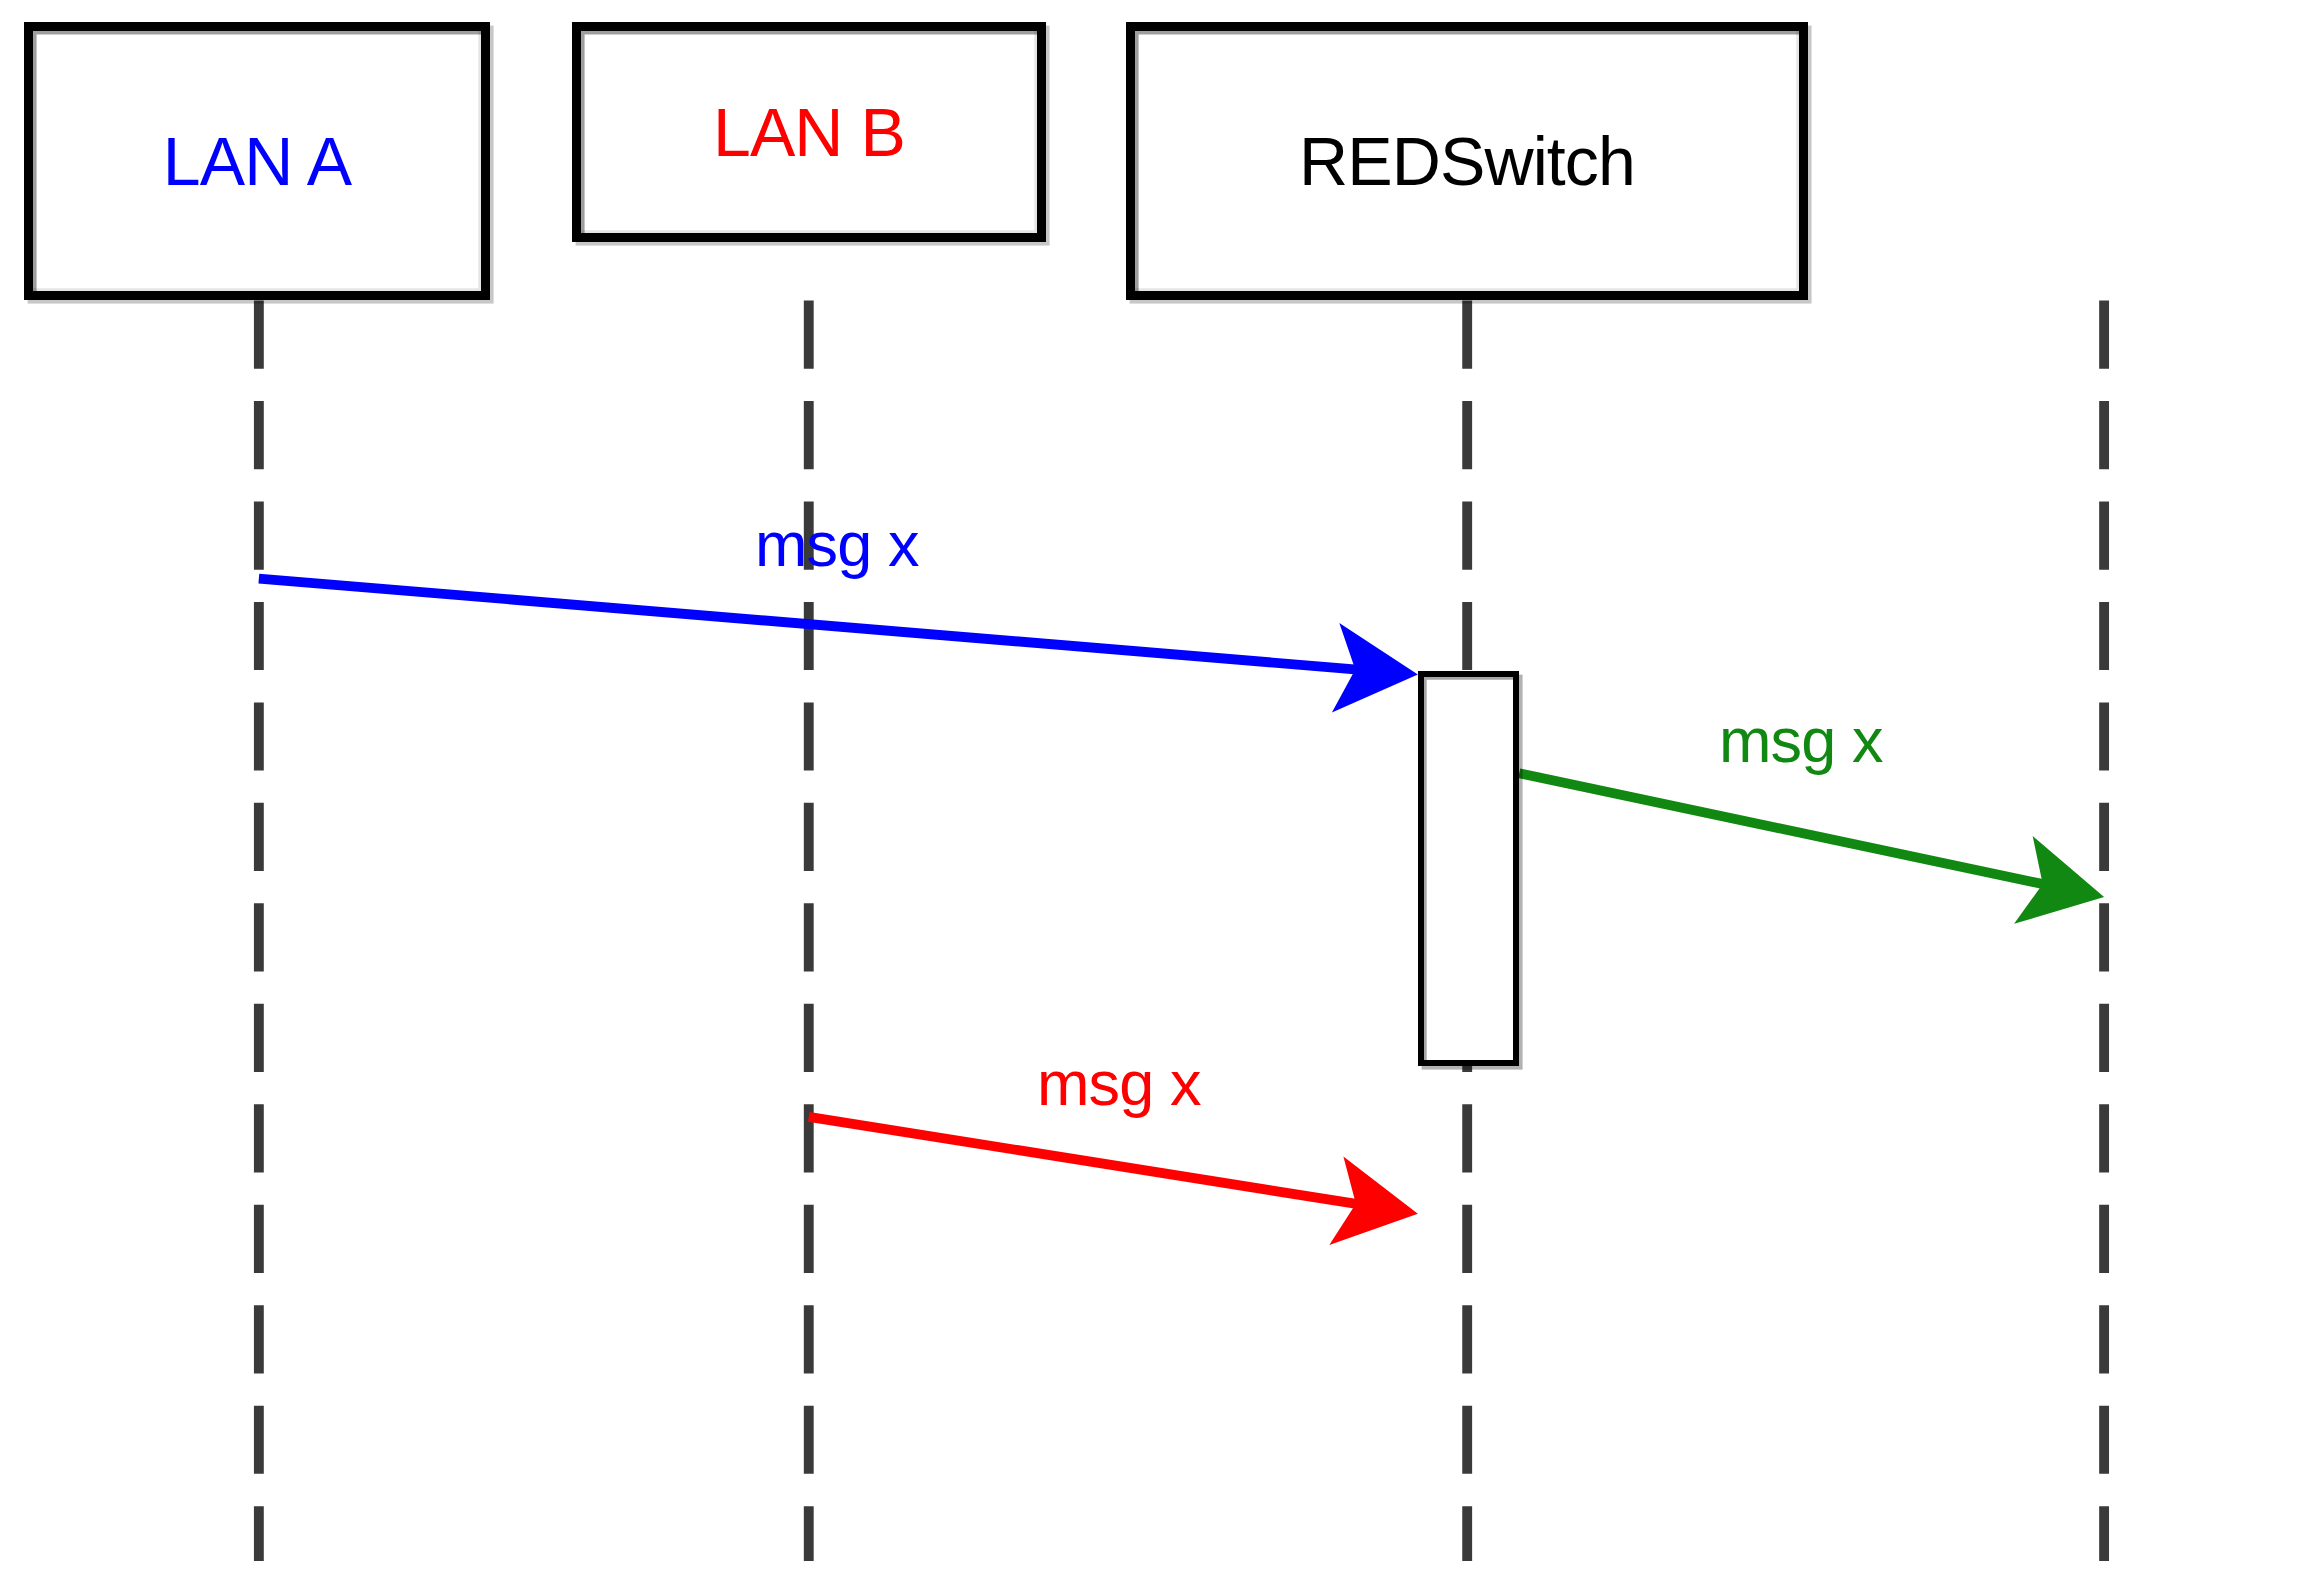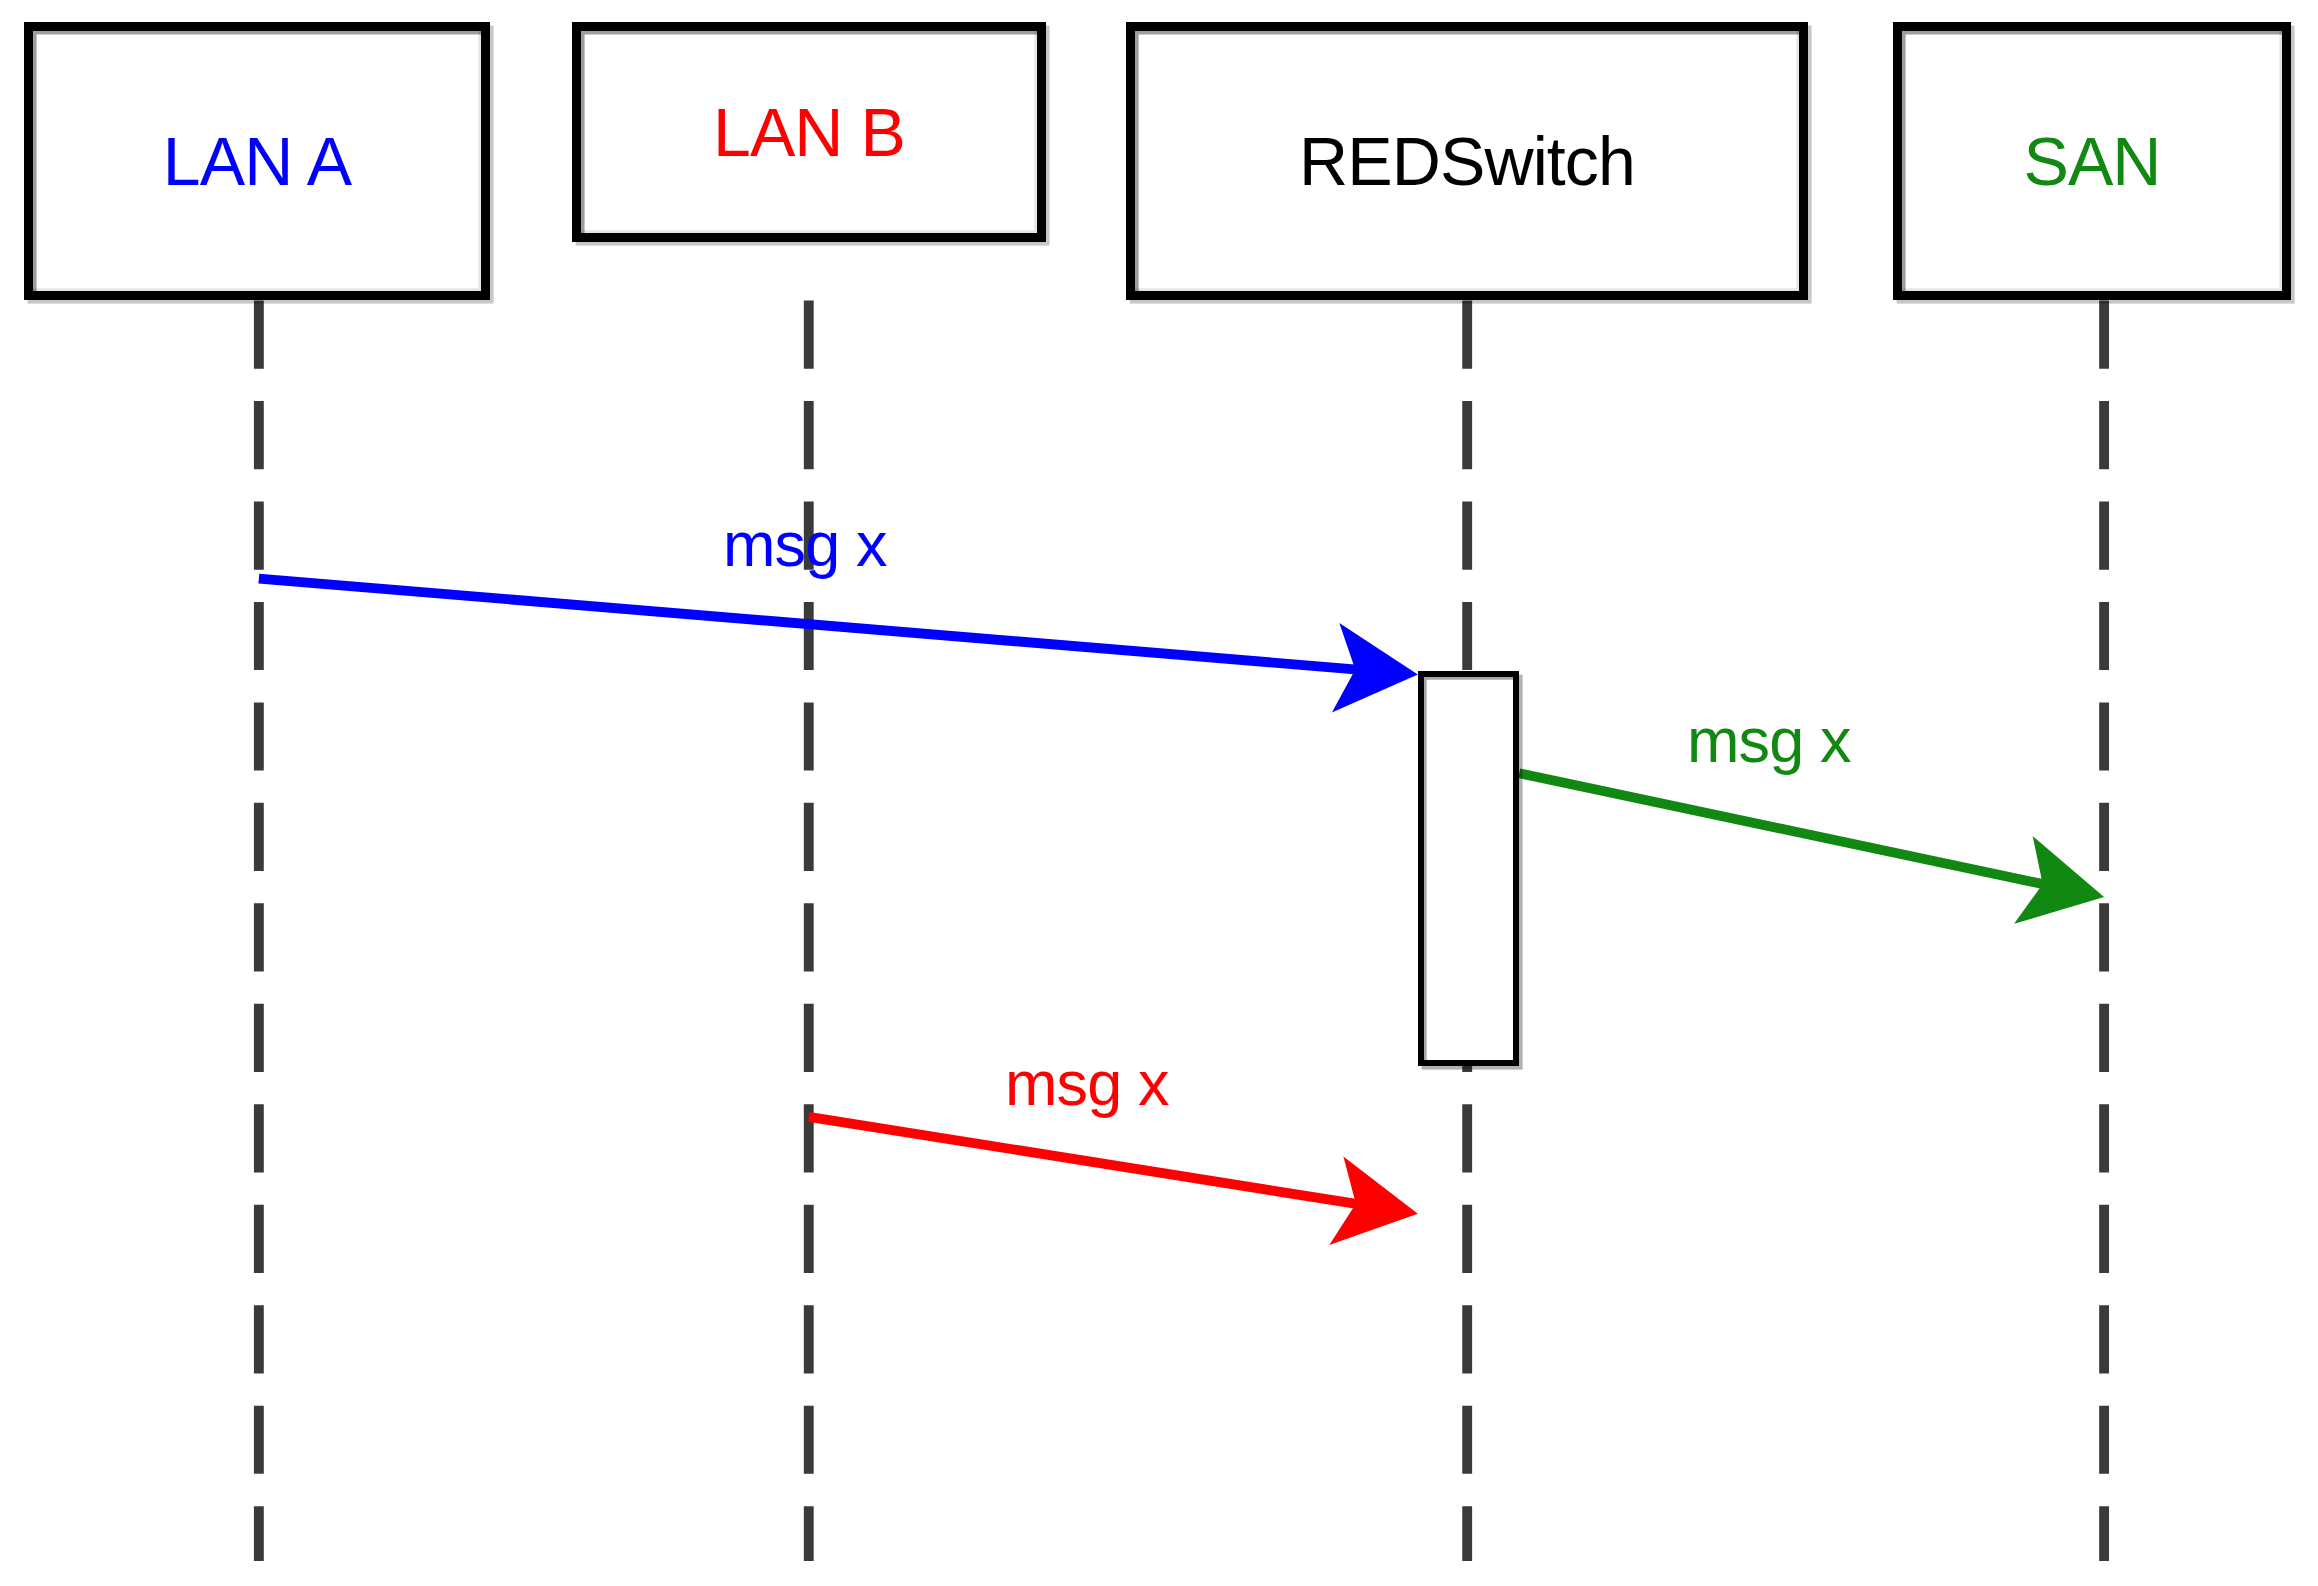--- a/index.html
+++ b/index.html
@@ -48,20 +48,21 @@
     line-height: 1;
     letter-spacing: -0.9px;
     white-space: nowrap;
   }
   .msg-label {
     position: absolute;
     font-size: 63px;
     line-height: 1;
     white-space: nowrap;
     letter-spacing: -0.9px;
+    margin-left: 32px;
   }
   .activation-box {
     position: absolute;
     box-sizing: border-box;
     background: #ffffff;
     border: 6.3px solid #000000;
     box-shadow: 3.6px 3.6px 0 0 rgba(0,0,0,0.30);
   }
   .activation-box .act-shade {
     position: absolute;
@@ -106,24 +107,20 @@
   <div class="participant-box" id="pbox-1" style="left: 572px; top: 22.4px; width: 474px; height: 220px;">
     <span class="inner-shade"></span>
     <span class="participant-label" id="plabel-1" style="color: rgb(255, 0, 0);">LAN B</span>
   </div>
 
   <div class="participant-box" id="pbox-2" style="left: 1126px; top: 22.4px; width: 682px; height: 278px;">
     <span class="inner-shade"></span>
     <span class="participant-label" id="plabel-2" style="color: rgb(0, 0, 0);">REDSwitch</span>
   </div>
 
-  <div class="participant-box" id="pbox-3" style="left: 1893px; top: 22.4px; width: 398px; height: 278px;">
-    <span class="inner-shade"></span>
-    <span class="participant-label" id="plabel-3" style="color: rgb(17, 136, 17);">SAN</span>
-  </div>
 
   <div class="activation-box" id="activation-bar" style="left: 1418px; top: 671px; width: 101px; height: 395px;">
     <span class="act-shade"></span>
   </div>
 
   <span class="msg-label" id="mlabel-0" style="left: 723px; top: 513px; color: rgb(0, 0, 255);">msg x</span>
   <span class="msg-label" id="mlabel-1" style="left: 1687px; top: 709px; color: rgb(17, 136, 17);">msg x</span>
   <span class="msg-label" id="mlabel-2" style="left: 1005px; top: 1052px; color: rgb(255, 0, 0);">msg x</span>
 
 </div>

